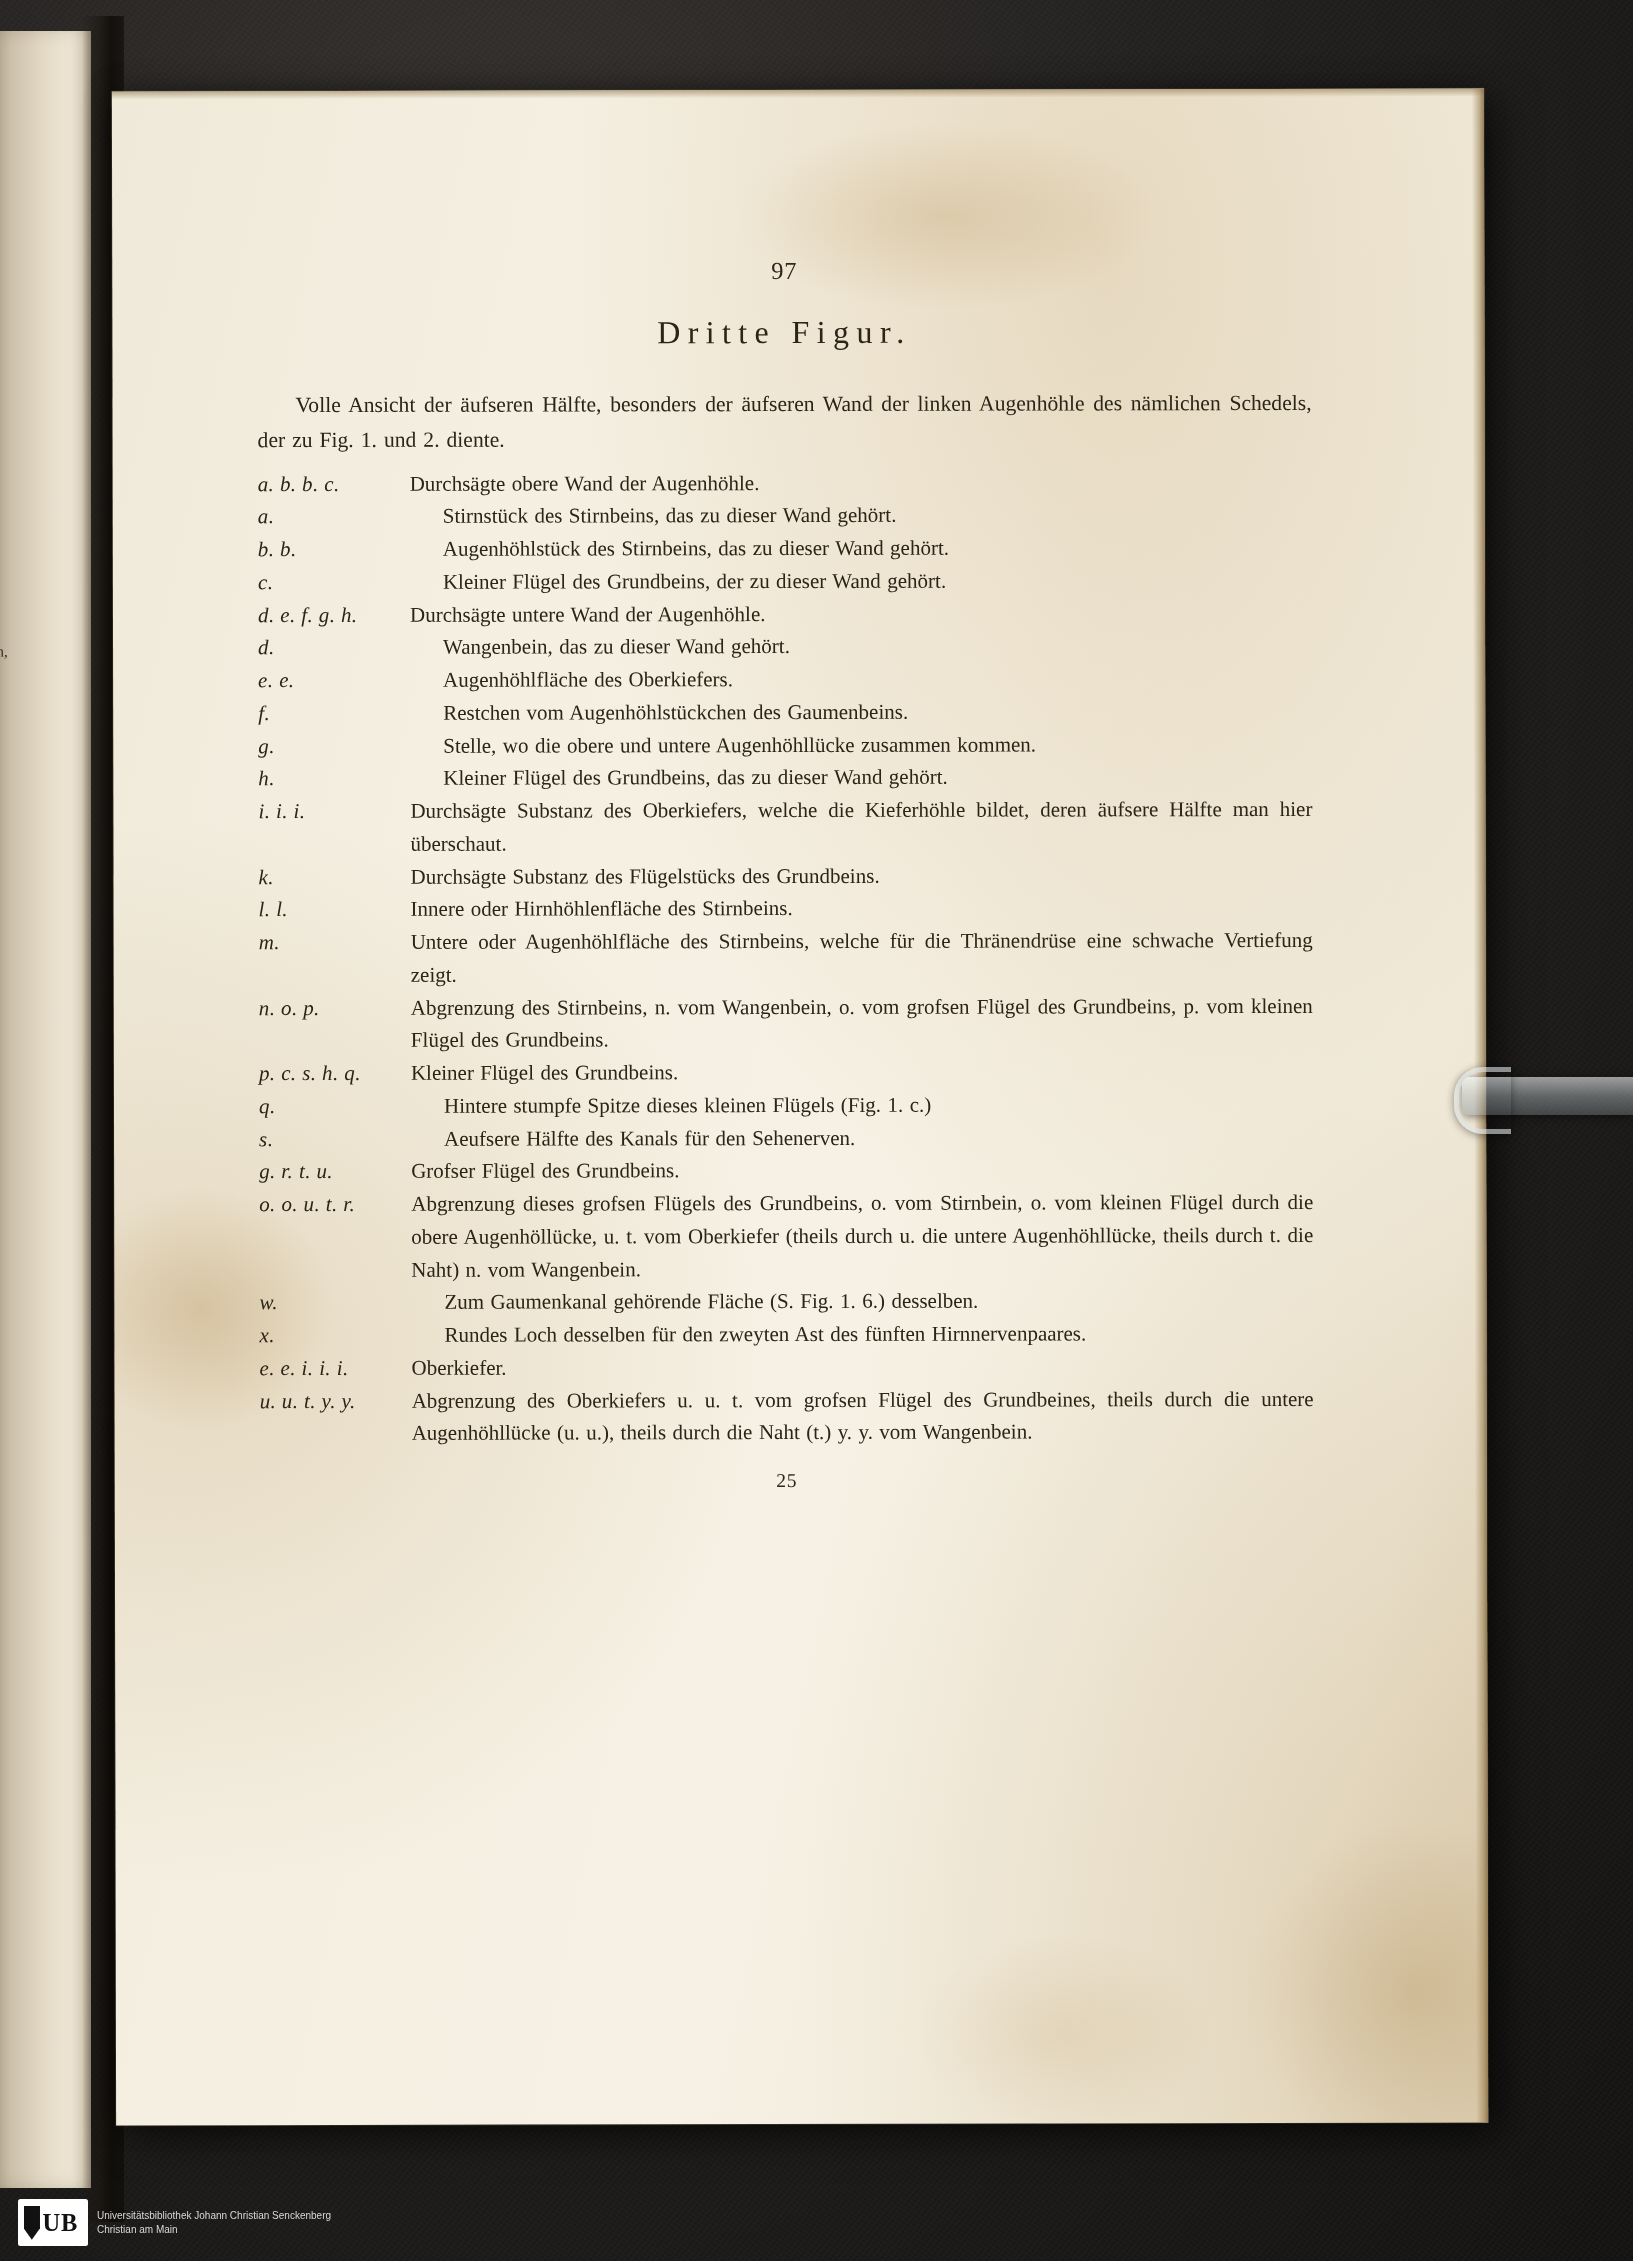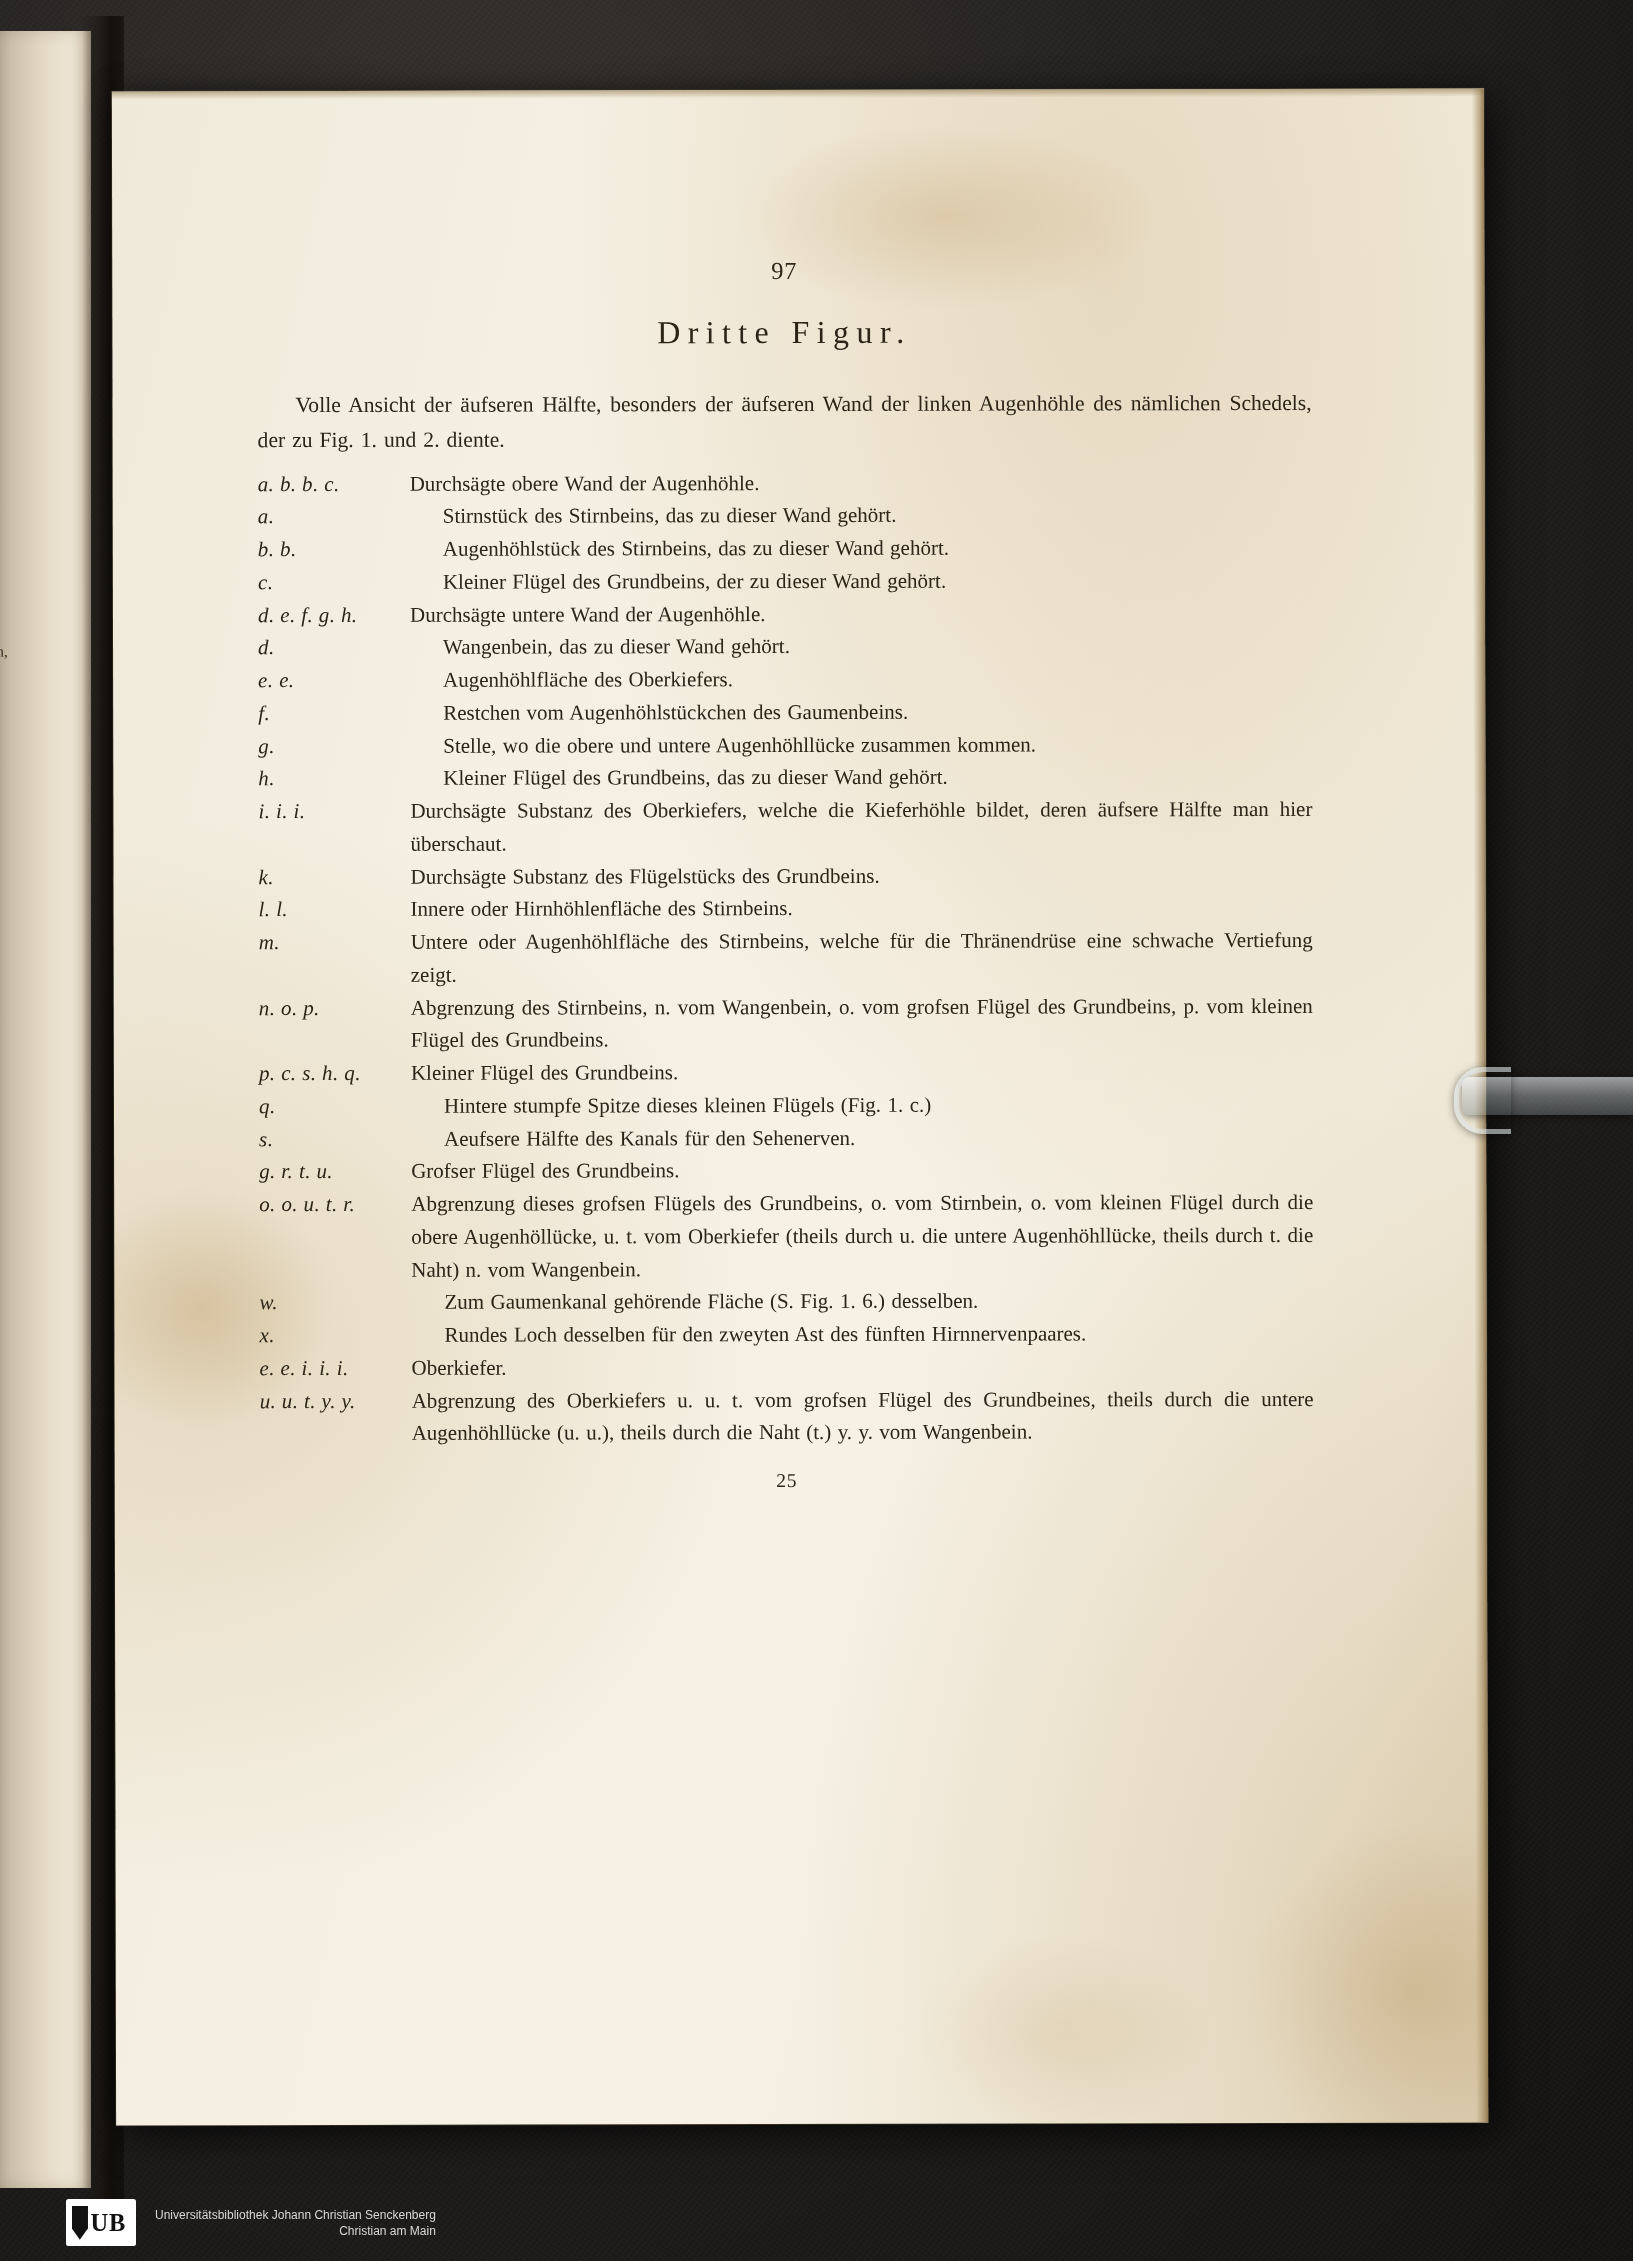--- a/index.html
+++ b/index.html
@@ -203,22 +203,21 @@
     box-shadow: 0 1.6px 8.2px rgba(0,0,0,0.4);
   }
 
   
   .watermark {
     position: absolute;
     left: 18px;
     bottom: 14.7px;
     display: flex;
     align-items: center;
-    gap: 19px;
-    margin-left: 48px;
+    gap: 9px;
   }
   .wm-logo {
     width: 70px;
     height: 47px;
     background: #fff;
     border-radius: 2.5px;
     display: flex;
     align-items: center;
     justify-content: center;
     position: relative;
@@ -236,23 +235,22 @@
     left: 5.7px;
     top: 6.5px;
     width: 16.3px;
     height: 34px;
     background: #111;
     clip-path: polygon(0 0, 100% 0, 100% 66%, 50% 100%, 0 66%);
   }
   .wm-text {
     color: #d8d8d8;
     font-family: "Liberation Sans", sans-serif;
-    font-size: 12px;
+    font-size: 10px;
     line-height: 1.35;
-    text-align: right;
   }
 </style>
 </head>
 <body>
 
 <div class="backdrop"></div>
 
 <div class="left-page">
   <div class="lp-text" style="top:490px">Gaumenbein,</div>
   <div class="lp-text" style="top:572px">ier dicht bey-</div>

